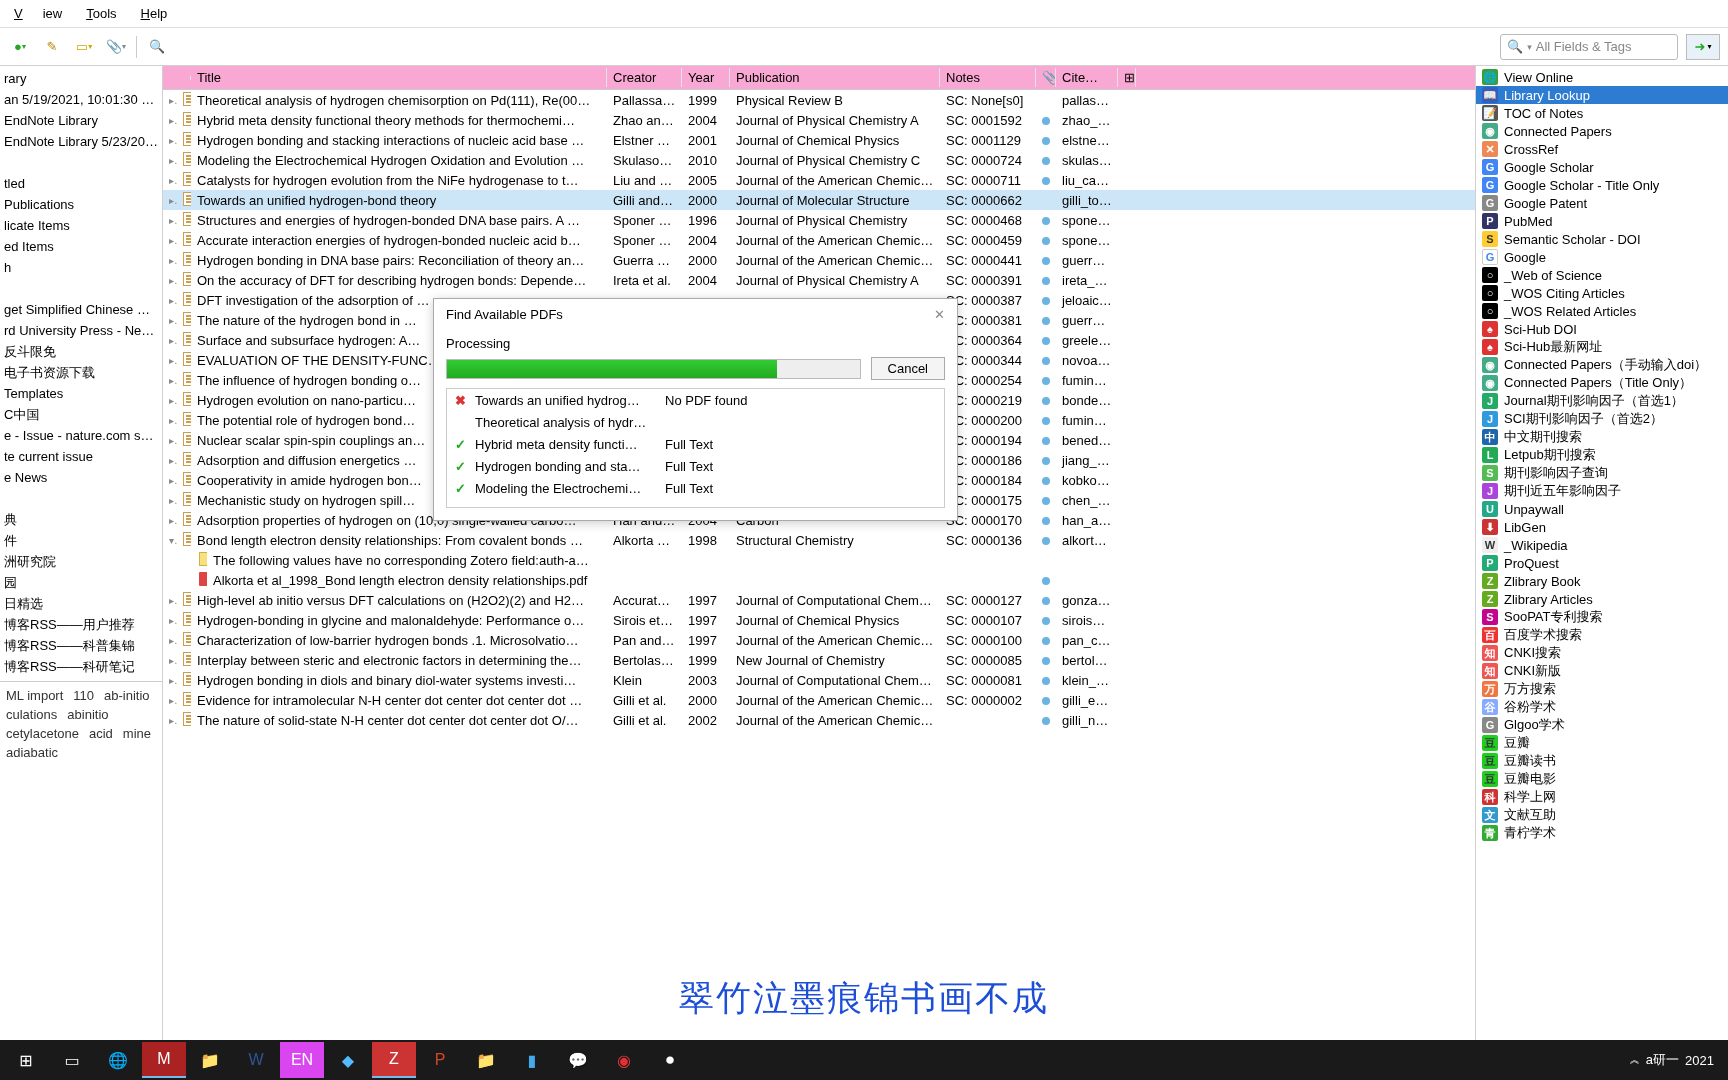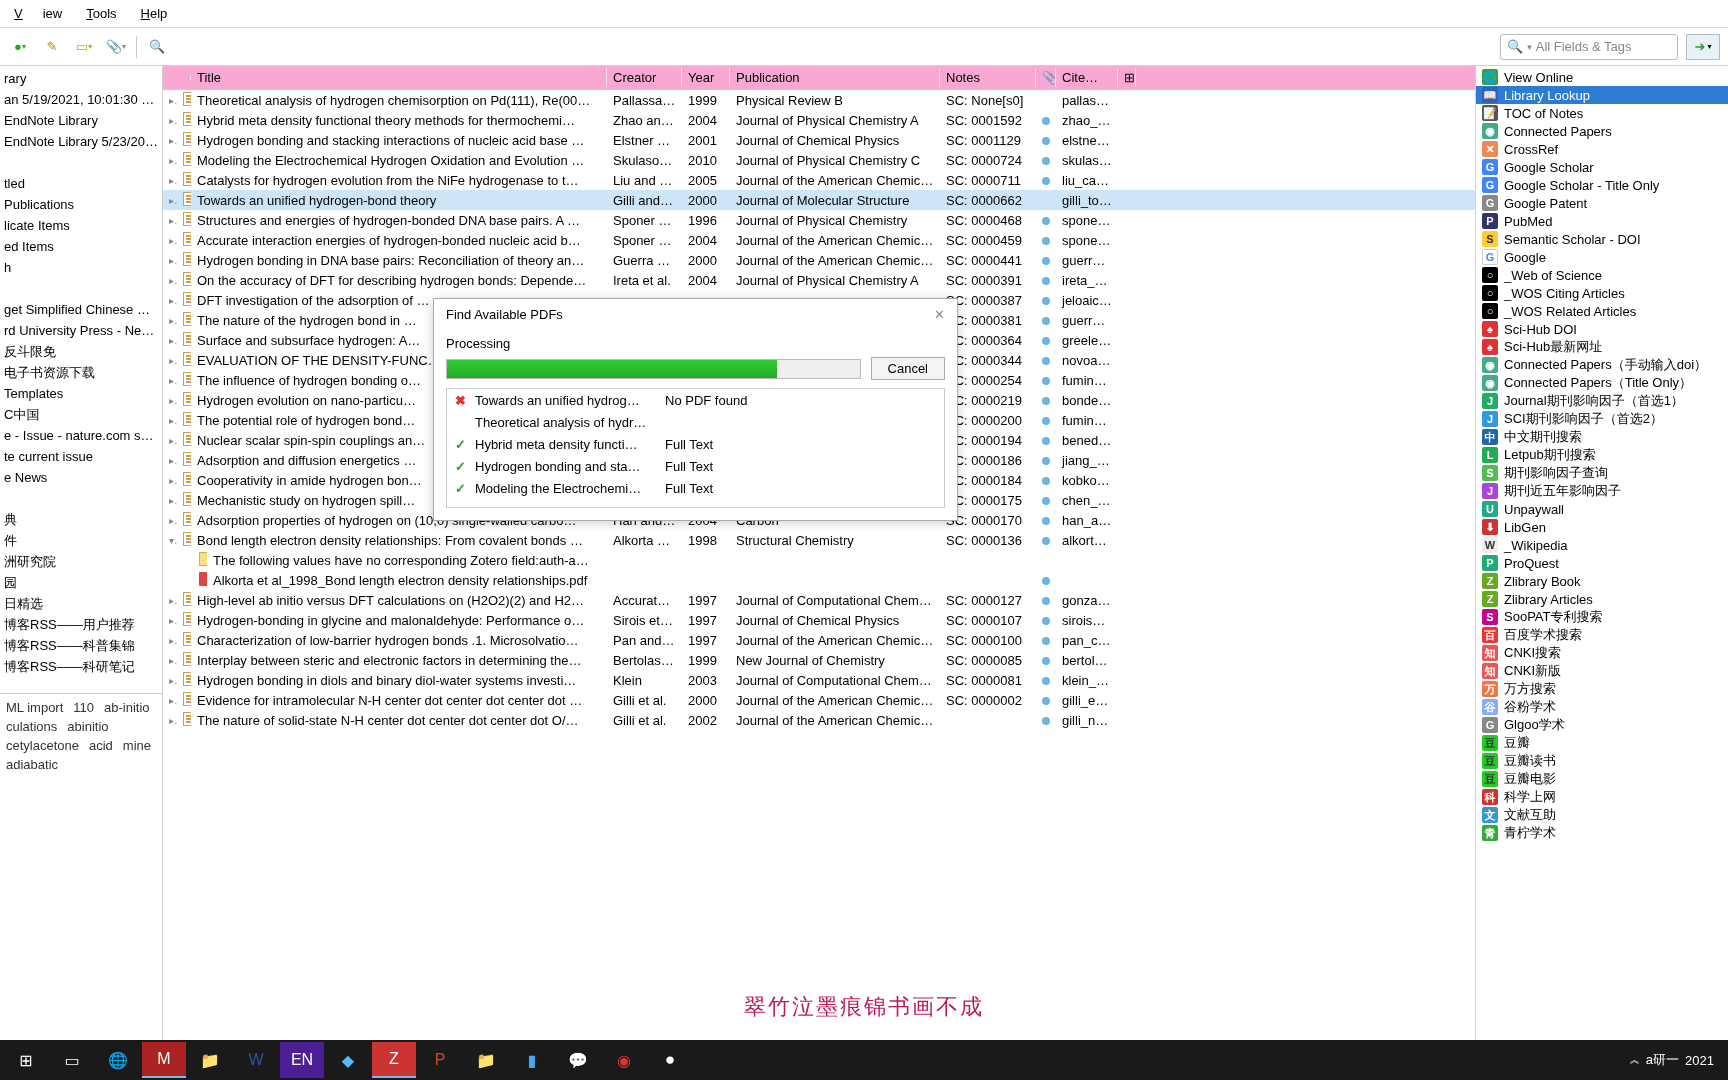--- a/index.html
+++ b/index.html
@@ -8,21 +8,21 @@
 .menubar span { padding: 2px 10px; cursor: default; }
 .menubar span u { text-decoration: underline; }
 .toolbar { height: 38px; display: flex; align-items: center; padding: 0 8px; gap: 8px; border-bottom: 1px solid #d0d0d0; }
 .toolbar-spacer { flex: 1; }
 .toolbar .tbtn { width: 24px; height: 24px; display: flex; align-items: center; justify-content: center; }
 .search-box { width: 178px; height: 26px; border: 1px solid #bbb; border-radius: 3px; display: flex; align-items: center; padding: 0 6px; color: #888; gap: 4px; }
 .locate-btn { width: 34px; height: 26px; border: 1px solid #bbb; background: #e8f0f8; display: flex; align-items: center; justify-content: center; gap: 2px; }
 .main { display: flex; height: calc(100% - 96px); }
 .leftpane { width: 163px; border-right: 1px solid #d0d0d0; overflow: hidden; padding-top: 2px; }
 .leftpane .li { padding: 1px 4px; white-space: nowrap; overflow: hidden; text-overflow: ellipsis; font-size: 13px; line-height: 19px; }
-.leftpane .tag-filter { border-top: 1px solid #ccc; margin-top: 16px; padding: 6px; display: flex; flex-wrap: wrap; gap: 4px 10px; font-size: 12px; }
+.leftpane .tag-filter { border-top: 1px solid #ccc; margin-top: 4px; padding: 6px; display: flex; flex-wrap: wrap; gap: 4px 10px; font-size: 12px; }
 .leftpane .tag-filter span { color: #333; }
 .midpane { flex: 1; display: flex; flex-direction: column; border-right: 1px solid #d0d0d0; min-width: 0; }
 .colhead { display: flex; border-bottom: 1px solid #ccc; background: #f9a8d4; height: 24px; align-items: center; }
 .colhead > div { padding: 2px 6px; border-right: 1px solid #e4e4e4; overflow: hidden; white-space: nowrap; }
 .col-tw { width: 28px; }
 .col-title { width: 416px; }
 .col-creator { width: 75px; }
 .col-year { width: 48px; }
 .col-pub { width: 210px; }
 .col-extra { width: 96px; }
@@ -97,21 +97,21 @@
 .dialog .dlist { border: 1px solid #ccc; height: 120px; overflow: hidden; }
 .dialog .dlisth { display: flex; border-bottom: 1px solid #ddd; background: #f7f7f7; }
 .dialog .dlisth > div { padding: 3px 8px; }
 .dialog .dl-ic { width: 20px; }
 .dialog .dl-item { width: 190px; }
 .dialog .dl-pdf { flex: 1; }
 .dialog .drow { display: flex; align-items: center; height: 22px; }
 .dialog .drow > div { padding: 0 8px; white-space: nowrap; overflow: hidden; text-overflow: ellipsis; }
 .dialog .dr-ok { color: #2a2; font-weight: bold; }
 .dialog .dr-no { color: #d33; font-weight: bold; }
-.subtitle { position: absolute; left: 50%; bottom: 58px; transform: translateX(-50%); font-size: 22px; color: #be185d; text-shadow: 0 0 4px #fff, 0 0 4px #fff; font-weight: 500; letter-spacing: 2px; z-index: 40; }
+.subtitle { position: absolute; left: 50%; bottom: 58px; transform: translateX(-50%); font-size: 35px; color: #1d4ed8; text-shadow: 0 0 4px #fff, 0 0 4px #fff; font-weight: 500; letter-spacing: 2px; z-index: 40; }
 .taskbar { position: absolute; bottom: 0; left: 0; right: 0; height: 40px; background: #1a1a1a; display: flex; align-items: center; padding: 0 4px; gap: 2px; z-index: 60; }
 .taskbar .tb { width: 44px; height: 36px; display: flex; align-items: center; justify-content: center; color: #fff; font-size: 16px; }
 .taskbar .tb.active { border-bottom: 2px solid #76b9ed; background: #333; }
 .taskbar-spacer { flex: 1; }
 .taskbar .tray { display: flex; align-items: center; gap: 6px; color: #fff; padding-right: 10px; font-size: 12px; }
 .start { color: #fff; font-size: 18px; }
 </style>
 </head>
 <body>
 
@@ -779,21 +779,21 @@
 
 <div class="subtitle">翠竹泣墨痕锦书画不成</div>
 
 <div class="taskbar">
   <div class="tb start">⊞</div>
   <div class="tb">▭</div>
   <div class="tb">🌐</div>
   <div class="tb active" style="background:#a22">M</div>
   <div class="tb" style="color:#39d">📁</div>
   <div class="tb" style="color:#2b579a">W</div>
-  <div class="tb" style="background:#4c1d95;color:#fff">EN</div>
+  <div class="tb" style="background:#d946ef;color:#fff">EN</div>
   <div class="tb" style="color:#5bf">◆</div>
   <div class="tb active" style="background:#c33;color:#fff">Z</div>
   <div class="tb" style="color:#d24726">P</div>
   <div class="tb" style="color:#fc4">📁</div>
   <div class="tb" style="color:#4ae">▮</div>
   <div class="tb" style="color:#2a2">💬</div>
   <div class="tb" style="color:#d33">◉</div>
   <div class="tb" style="color:#fff">⏺</div>
   <div class="taskbar-spacer"></div>
   <div class="tray">

